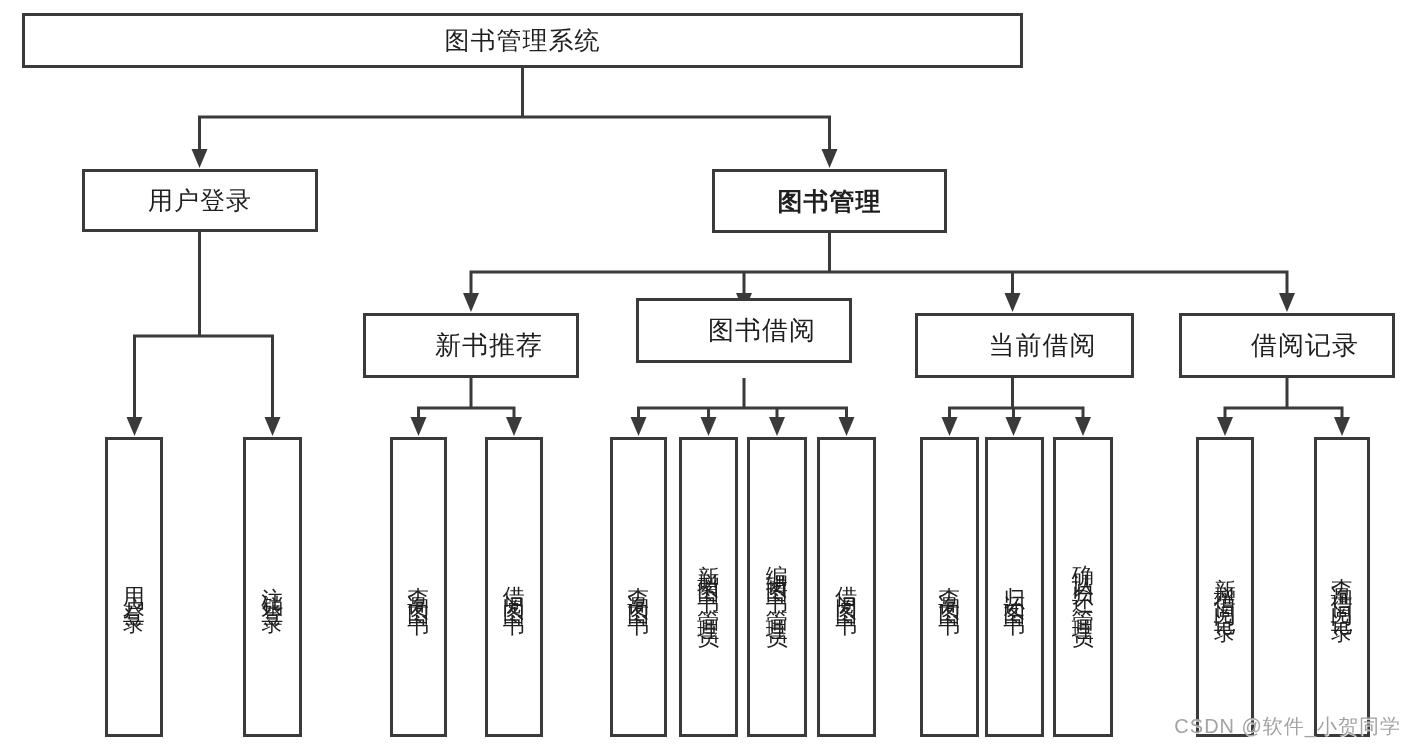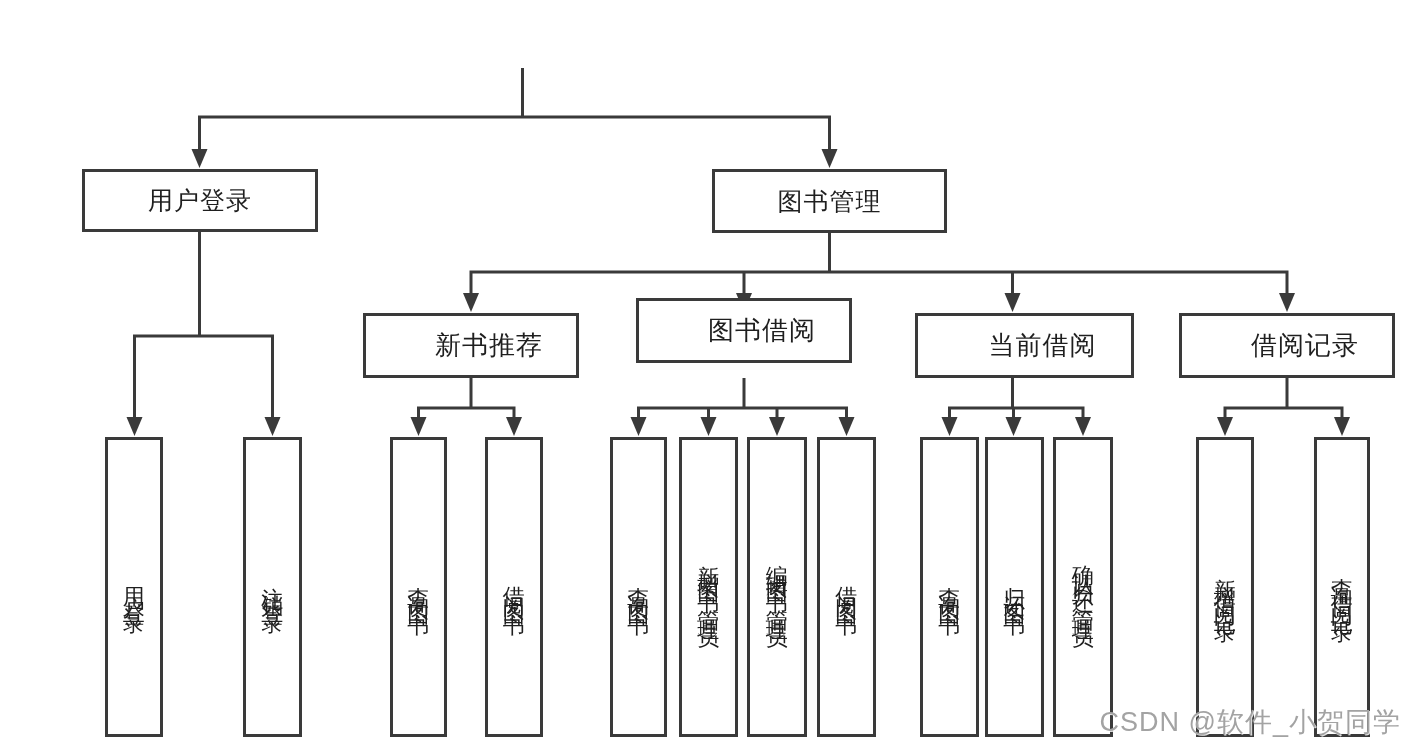--- a/index.html
+++ b/index.html
@@ -33,21 +33,21 @@
     text-orientation:mixed;
     font-size:22px;
     letter-spacing:9px;
     line-height:1.15;
     white-space:nowrap;
   }
   .hlabel{white-space:nowrap;}
   .watermark{
     position:absolute;
     right:4px;bottom:7px;
-    font-size:27px;
+    font-size:20px;
     color:var(--wm);
     letter-spacing:1px;
     text-shadow:1px 1px 0 rgba(255,255,255,.85);
     margin-left:9px;
   }
 </style>
 </head>
 <body>
 
 <div class="canvas">
@@ -78,25 +78,28 @@
       <polygon points="769,417 785,417 777,436"></polygon>
       <polygon points="838.5,417 854.5,417 846.5,436"></polygon>
       <polygon points="941.5,417 957.5,417 949.5,436"></polygon>
       <polygon points="1005.5,417 1021.5,417 1013.5,436"></polygon>
       <polygon points="1075,417 1091,417 1083,436"></polygon>
       <polygon points="1217,417 1233,417 1225,436"></polygon>
       <polygon points="1334,417 1350,417 1342,436"></polygon>
     </g>
   </svg>
 
+  <div class="node hbox" style="left:22px;top:13px;width:1001px;height:55px;">
+    <span class="hlabel">图书管理系统</span>
+  </div>
 
   <div class="node hbox" style="left:82px;top:169px;width:236px;height:63px;">
     <span class="hlabel">用户登录</span>
   </div>
-  <div class="node hbox" style="left:712px;top:169px;width:235px;height:64px;">
+  <div class="node hbox" style="left:712px;top:169px;width:235px;height:64px;font-weight:bold;">
     <span class="hlabel">图书管理</span>
   </div>
 
   <div class="node hbox lvl2" style="left:363px;top:313px;width:216px;height:65px;">
     <span class="hlabel">新书推荐</span>
   </div>
   <div class="node hbox lvl2" style="left:636px;top:298px;width:216px;height:65px;">
     <span class="hlabel">图书借阅</span>
   </div>
   <div class="node hbox lvl2" style="left:903px;top:313px;width:219px;height:65px;margin-left:12px;">

